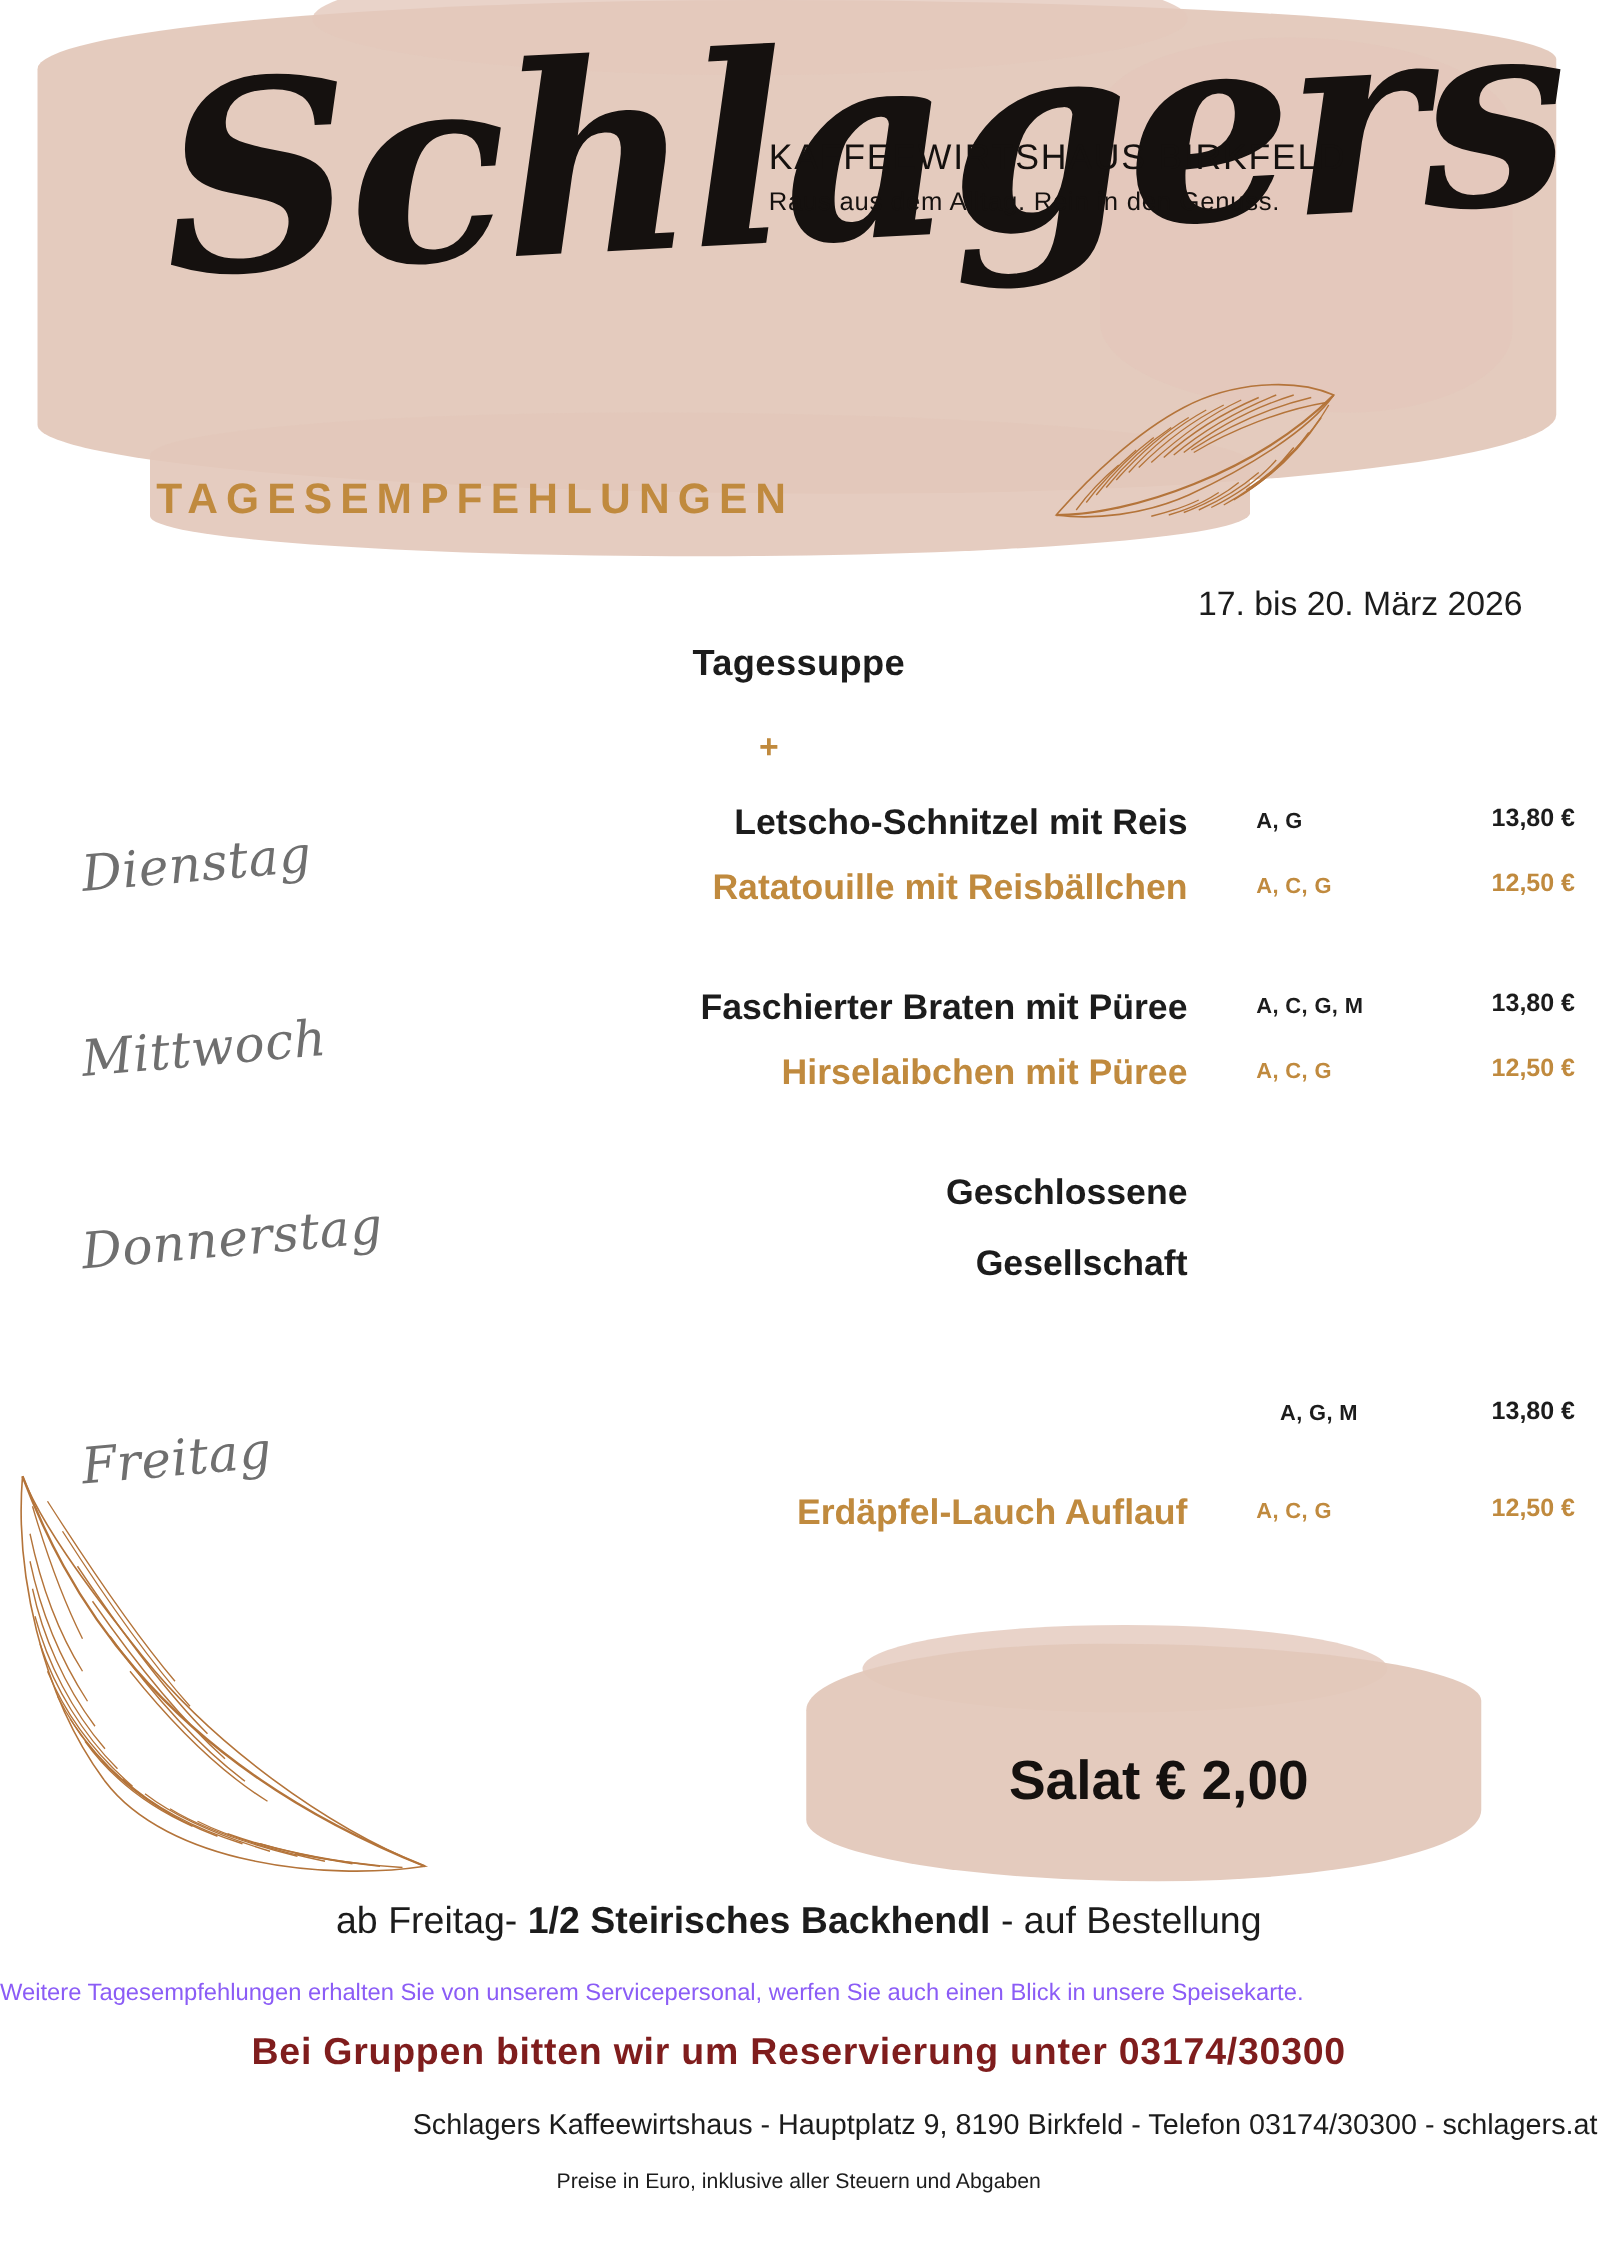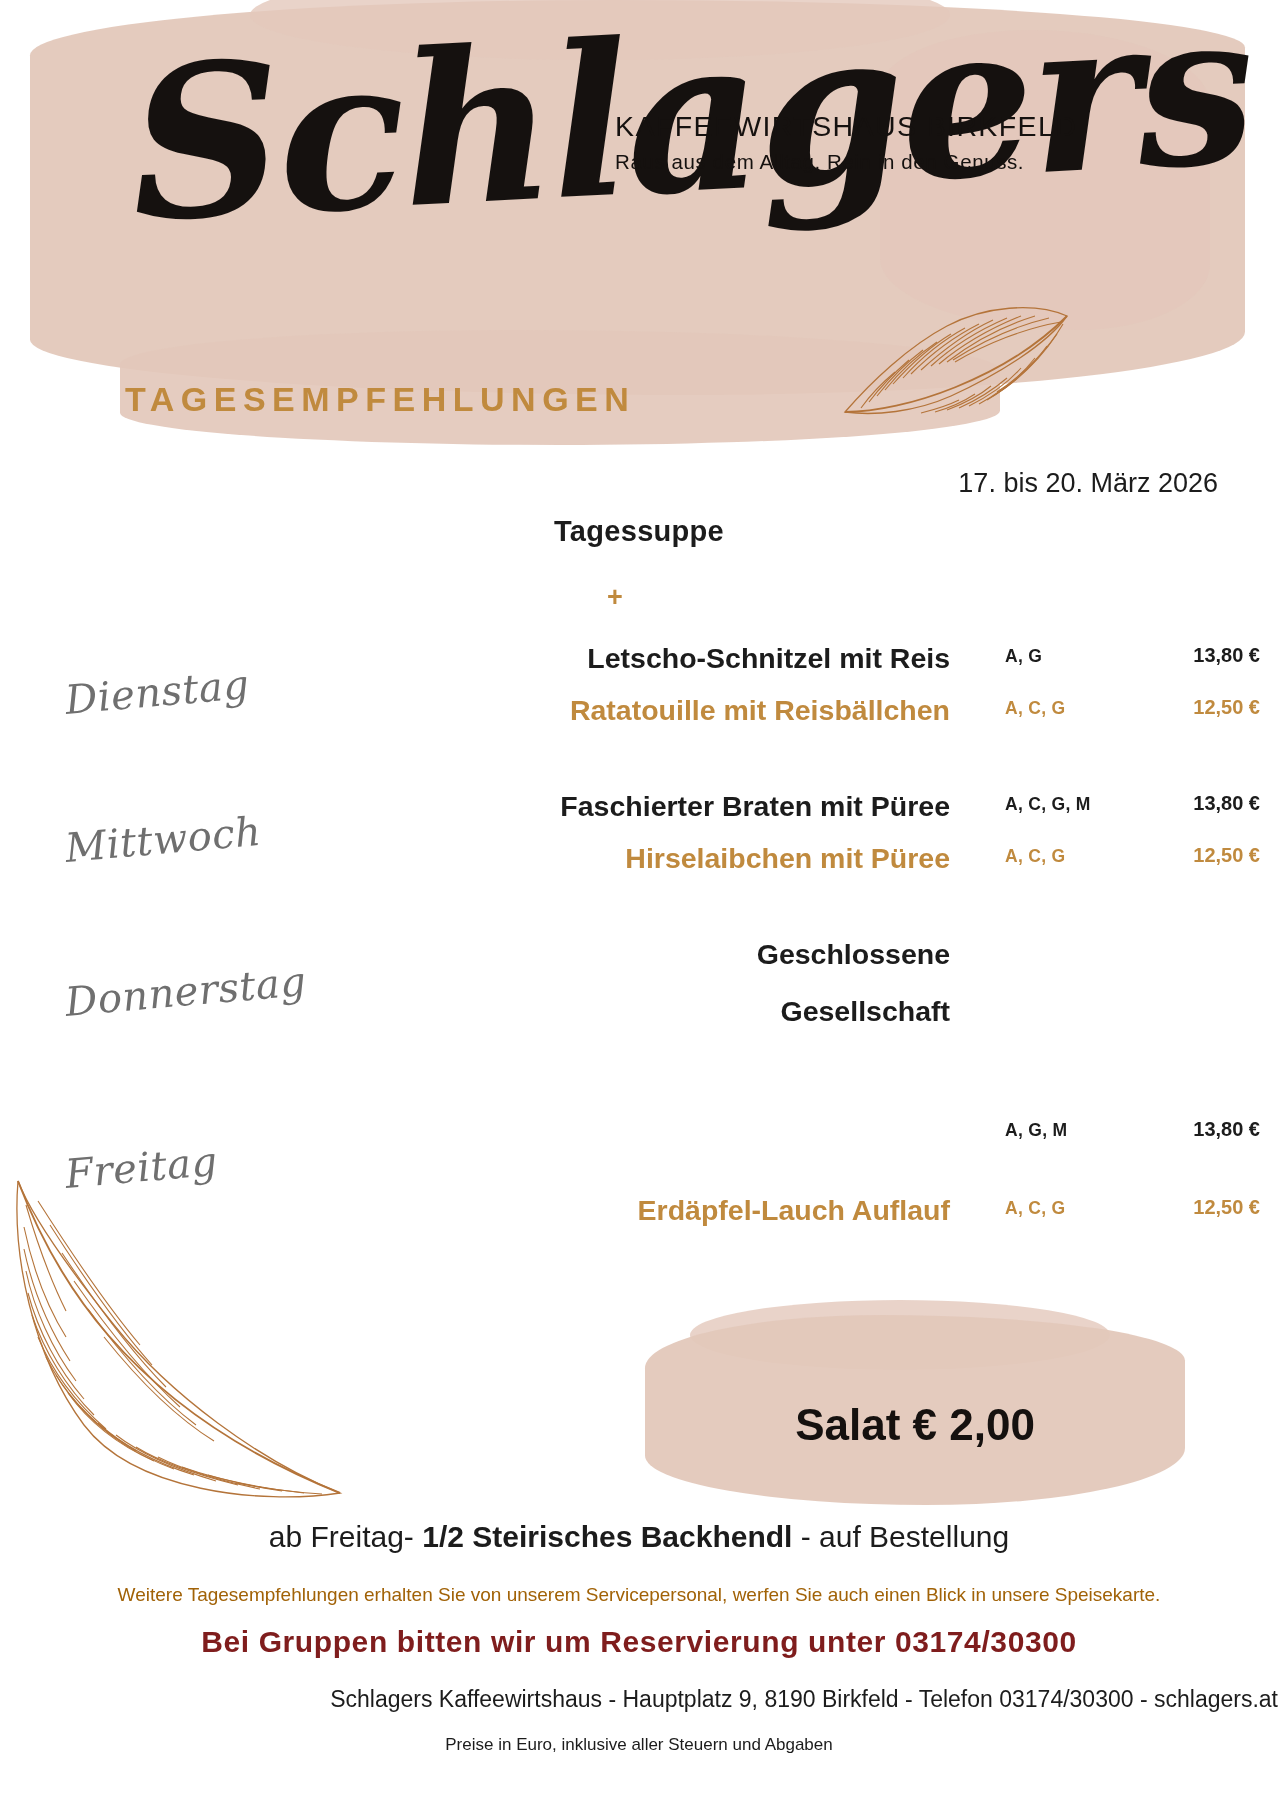--- a/index.html
+++ b/index.html
@@ -213,21 +213,21 @@
   #row-dienstag { height: 126px; }
   #row-dienstag .dayname { top: 28px; }
   #row-mittwoch { height: 126px; }
   #row-mittwoch .dayname { top: 28px; }
   #row-donnerstag { height: 134px; }
   #row-donnerstag .dayname { top: 34px; }
   #row-freitag { height: 150px; }
   #row-freitag .dayname { top: 50px; }
   #row-donnerstag .dish { height: 57px; }
   #row-freitag .dish-multi { height: 100px; }
-  #row-freitag .dish-multi .alg { top: 28px; }
+  #row-freitag .dish-multi .alg { top: 28px; margin-left: 19px; }
   #row-freitag .dish-multi .price { top: 26px; }
 
   
   .salat-brush {
     position: absolute;
     left: 645px; top: 1315px;
     width: 540px; height: 190px;
     background: #e3c8bb;
     border-radius: 44% 56% 48% 52% / 28% 24% 30% 26%;
     opacity: .95;
@@ -241,40 +241,41 @@
     opacity: .8;
   }
   .salat-text {
     position: absolute;
     left: 645px; top: 1400px;
     width: 540px;
     text-align: center;
     font-size: 44px;
     font-weight: 700;
     color: #15110f;
+    padding-left: 12px;
   }
 
   
   .backhendl {
     position: absolute;
     left: 0; top: 1520px;
     width: 1278px;
     text-align: center;
     font-size: 30px;
     color: #1c1c1c;
   }
   .backhendl b { font-weight: 700; }
 
   .footnote1 {
     position: absolute;
     left: 0; top: 1584px;
     width: 1278px;
-    text-align: center;
+    text-align: left;
     font-size: 19px;
-    color: #a16207;
+    color: #8b5cf6;
   }
   .reservierung {
     position: absolute;
     left: 0; top: 1625px;
     width: 1278px;
     text-align: center;
     font-size: 30px;
     font-weight: 700;
     letter-spacing: .6px;
     color: #7f1d1d;

